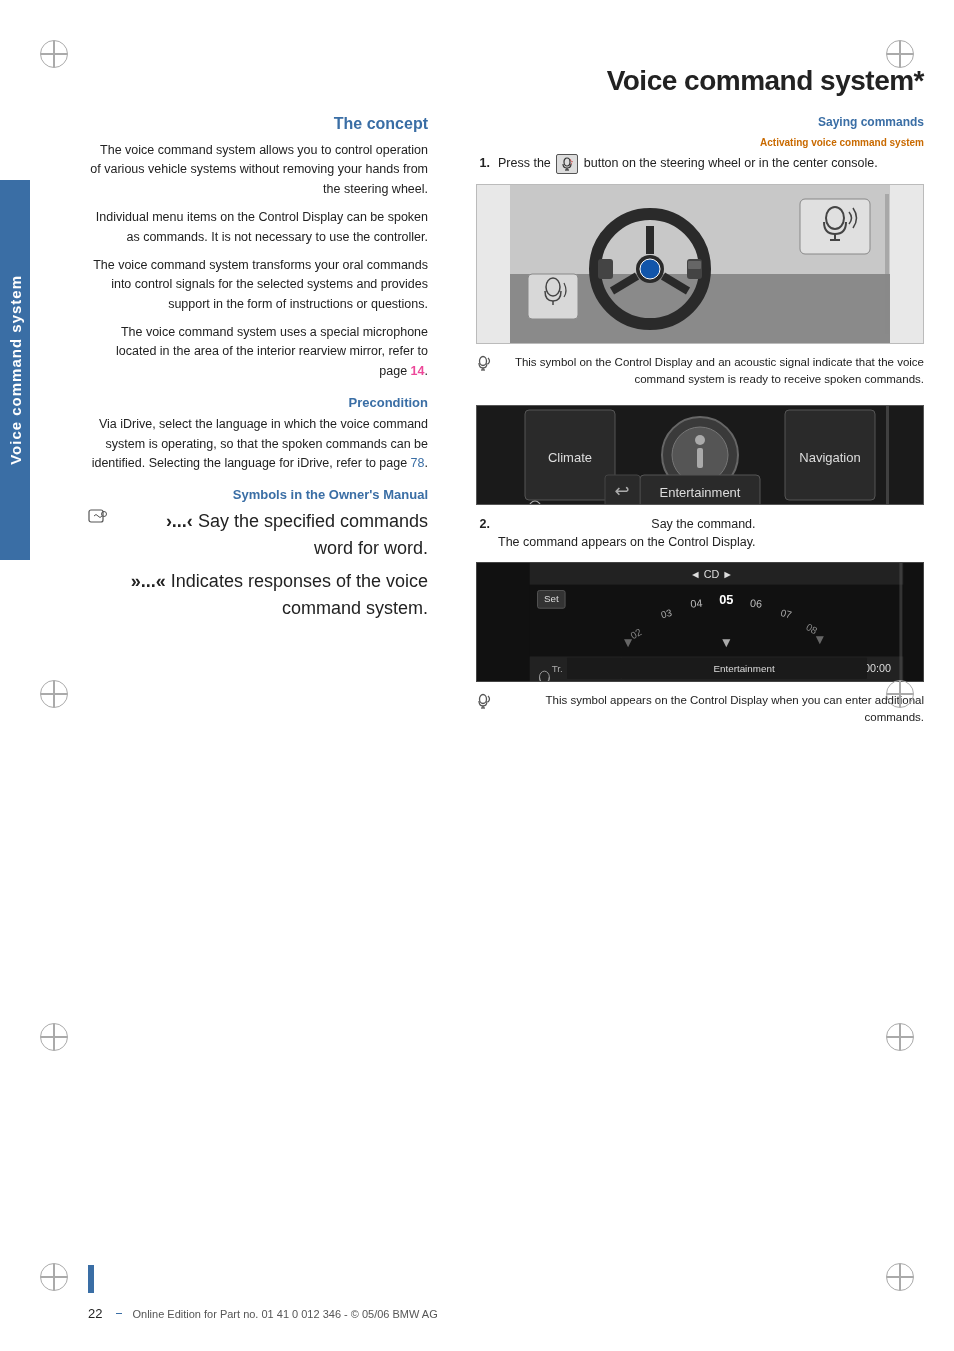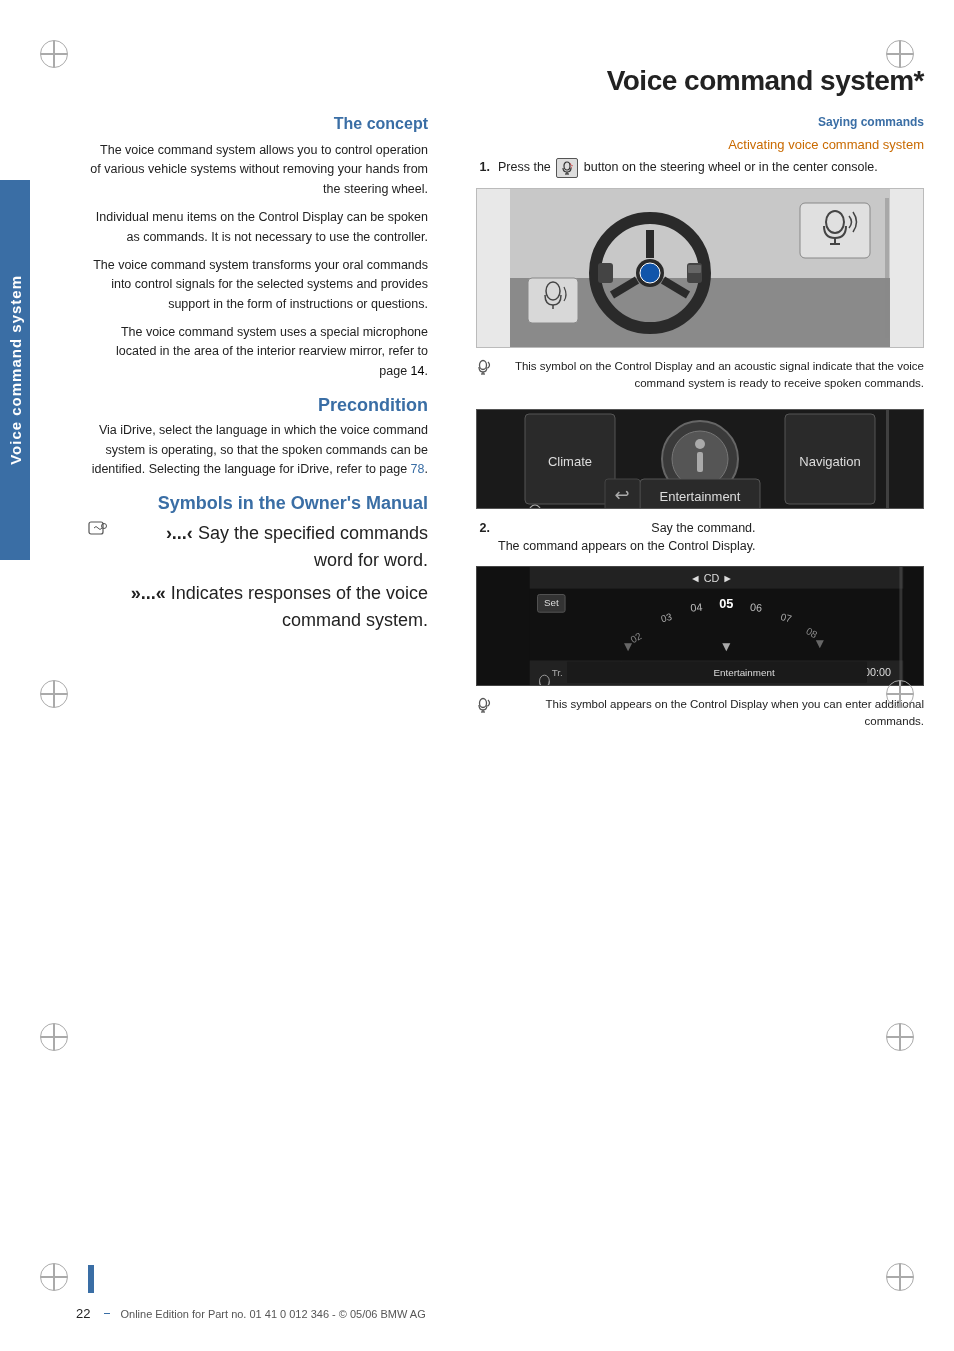--- a/index.html
+++ b/index.html
@@ -120,21 +120,21 @@
     .section-heading {
       font-size: 16px;
       font-weight: bold;
       color: #3a6ea5;
       margin-bottom: 8px;
       margin-top: 0;
     }
 
     
     .sub-heading {
-      font-size: 18px;
+      font-size: 13px;
       font-weight: bold;
       color: #3a6ea5;
       margin-top: 14px;
       margin-bottom: 5px;
     }
 
     .body-text {
       font-size: 12.5px;
       line-height: 1.55;
       color: #222;
@@ -155,22 +155,22 @@
     }
 
     
     .right-section-heading {
       font-size: 12px;
       font-weight: bold;
       color: #3a6ea5;
       margin-bottom: 8px;
     }
     .sub-heading-orange {
-      font-size: 13px;
-      font-weight: normal;
+      font-size: 10px;
+      font-weight: bold;
       color: #c96a00;
       margin-top: 0;
       margin-bottom: 6px;
     }
 
     
     .step {
       display: flex;
       gap: 8px;
       margin-bottom: 6px;
@@ -225,21 +225,21 @@
       font-size: 11.5px;
       line-height: 1.5;
       color: #222;
       margin-bottom: 6px;
     }
 
     
     .footer {
       position: absolute;
       bottom: 30px;
-      left: 76px;
+      left: 88px;
       right: 30px;
       display: flex;
       align-items: center;
       gap: 0;
     }
     .page-number {
       font-size: 13px;
       color: #222;
       font-weight: normal;
       margin-right: 14px;
@@ -280,21 +280,21 @@
 
   <div class="two-col">
 
     <div class="left-col">
 
       <h2 class="section-heading">The concept</h2>
 
       <p class="body-text">The voice command system allows you to control operation of various vehicle systems without removing your hands from the steering wheel.</p>
       <p class="body-text">Individual menu items on the Control Display can be spoken as commands. It is not necessary to use the controller.</p>
       <p class="body-text">The voice command system transforms your oral commands into control signals for the selected systems and provides support in the form of instructions or questions.</p>
-      <p class="body-text">The voice command system uses a special microphone located in the area of the interior rearview mirror, refer to page <span style="color:#000000;">14</span>.</p>
+      <p class="body-text">The voice command system uses a special microphone located in the area of the interior rearview mirror, refer to page <span style="color:#ec4899;font-weight:bold;">14</span>.</p>
 
       <div class="sub-heading">Precondition</div>
       <p class="body-text">Via iDrive, select the language in which the voice command system is operating, so that the spoken commands can be identified. Selecting the language for iDrive, refer to page <span style="color:#3a6ea5;">78</span>.</p>
 
       <div class="sub-heading">Symbols in the Owner's Manual</div>
 
       <div class="symbol-list">
         <div class="symbol-item">
           <span style="display:inline-flex;align-items:center;gap:2px;min-width:30px;">
             <svg width="20" height="16" viewBox="0 0 20 16">

